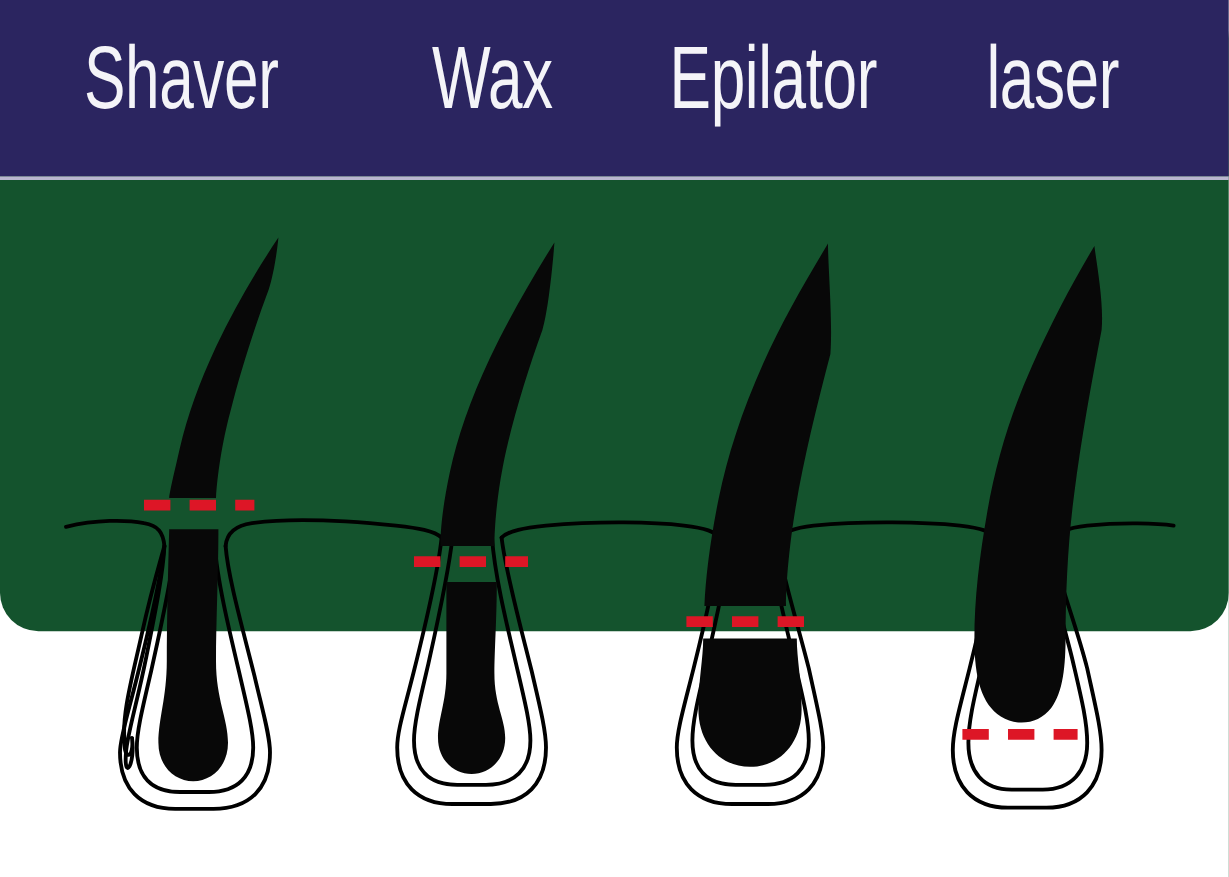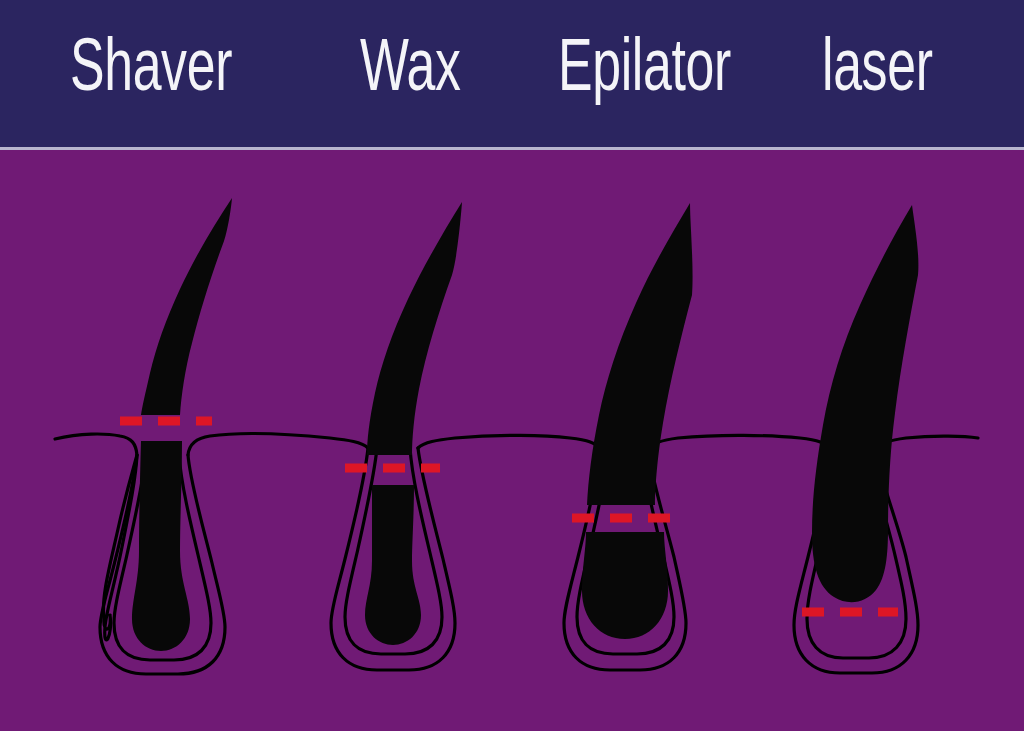--- a/index.html
+++ b/index.html
@@ -6,22 +6,23 @@
   html,body{margin:0;padding:0;}
   body{
     width:1024px;height:731px;
     background:#ffffff;
     font-family:"Liberation Sans", sans-serif;
     overflow:hidden;
     position:relative;
   }
   #stage{
     position:relative;
-    width:1024px;height:731px;
-    background:#701a75;
+    width:1024px;height:526px;
+    background:#14532d;
+    border-radius:32px;
   }
   
   #banner{
     position:absolute;left:0;top:0;
     width:1024px;height:147px;
     background:#2b2560;
   }
   #banner-underline{
     position:absolute;left:0;top:147px;
     width:1024px;height:3px;

